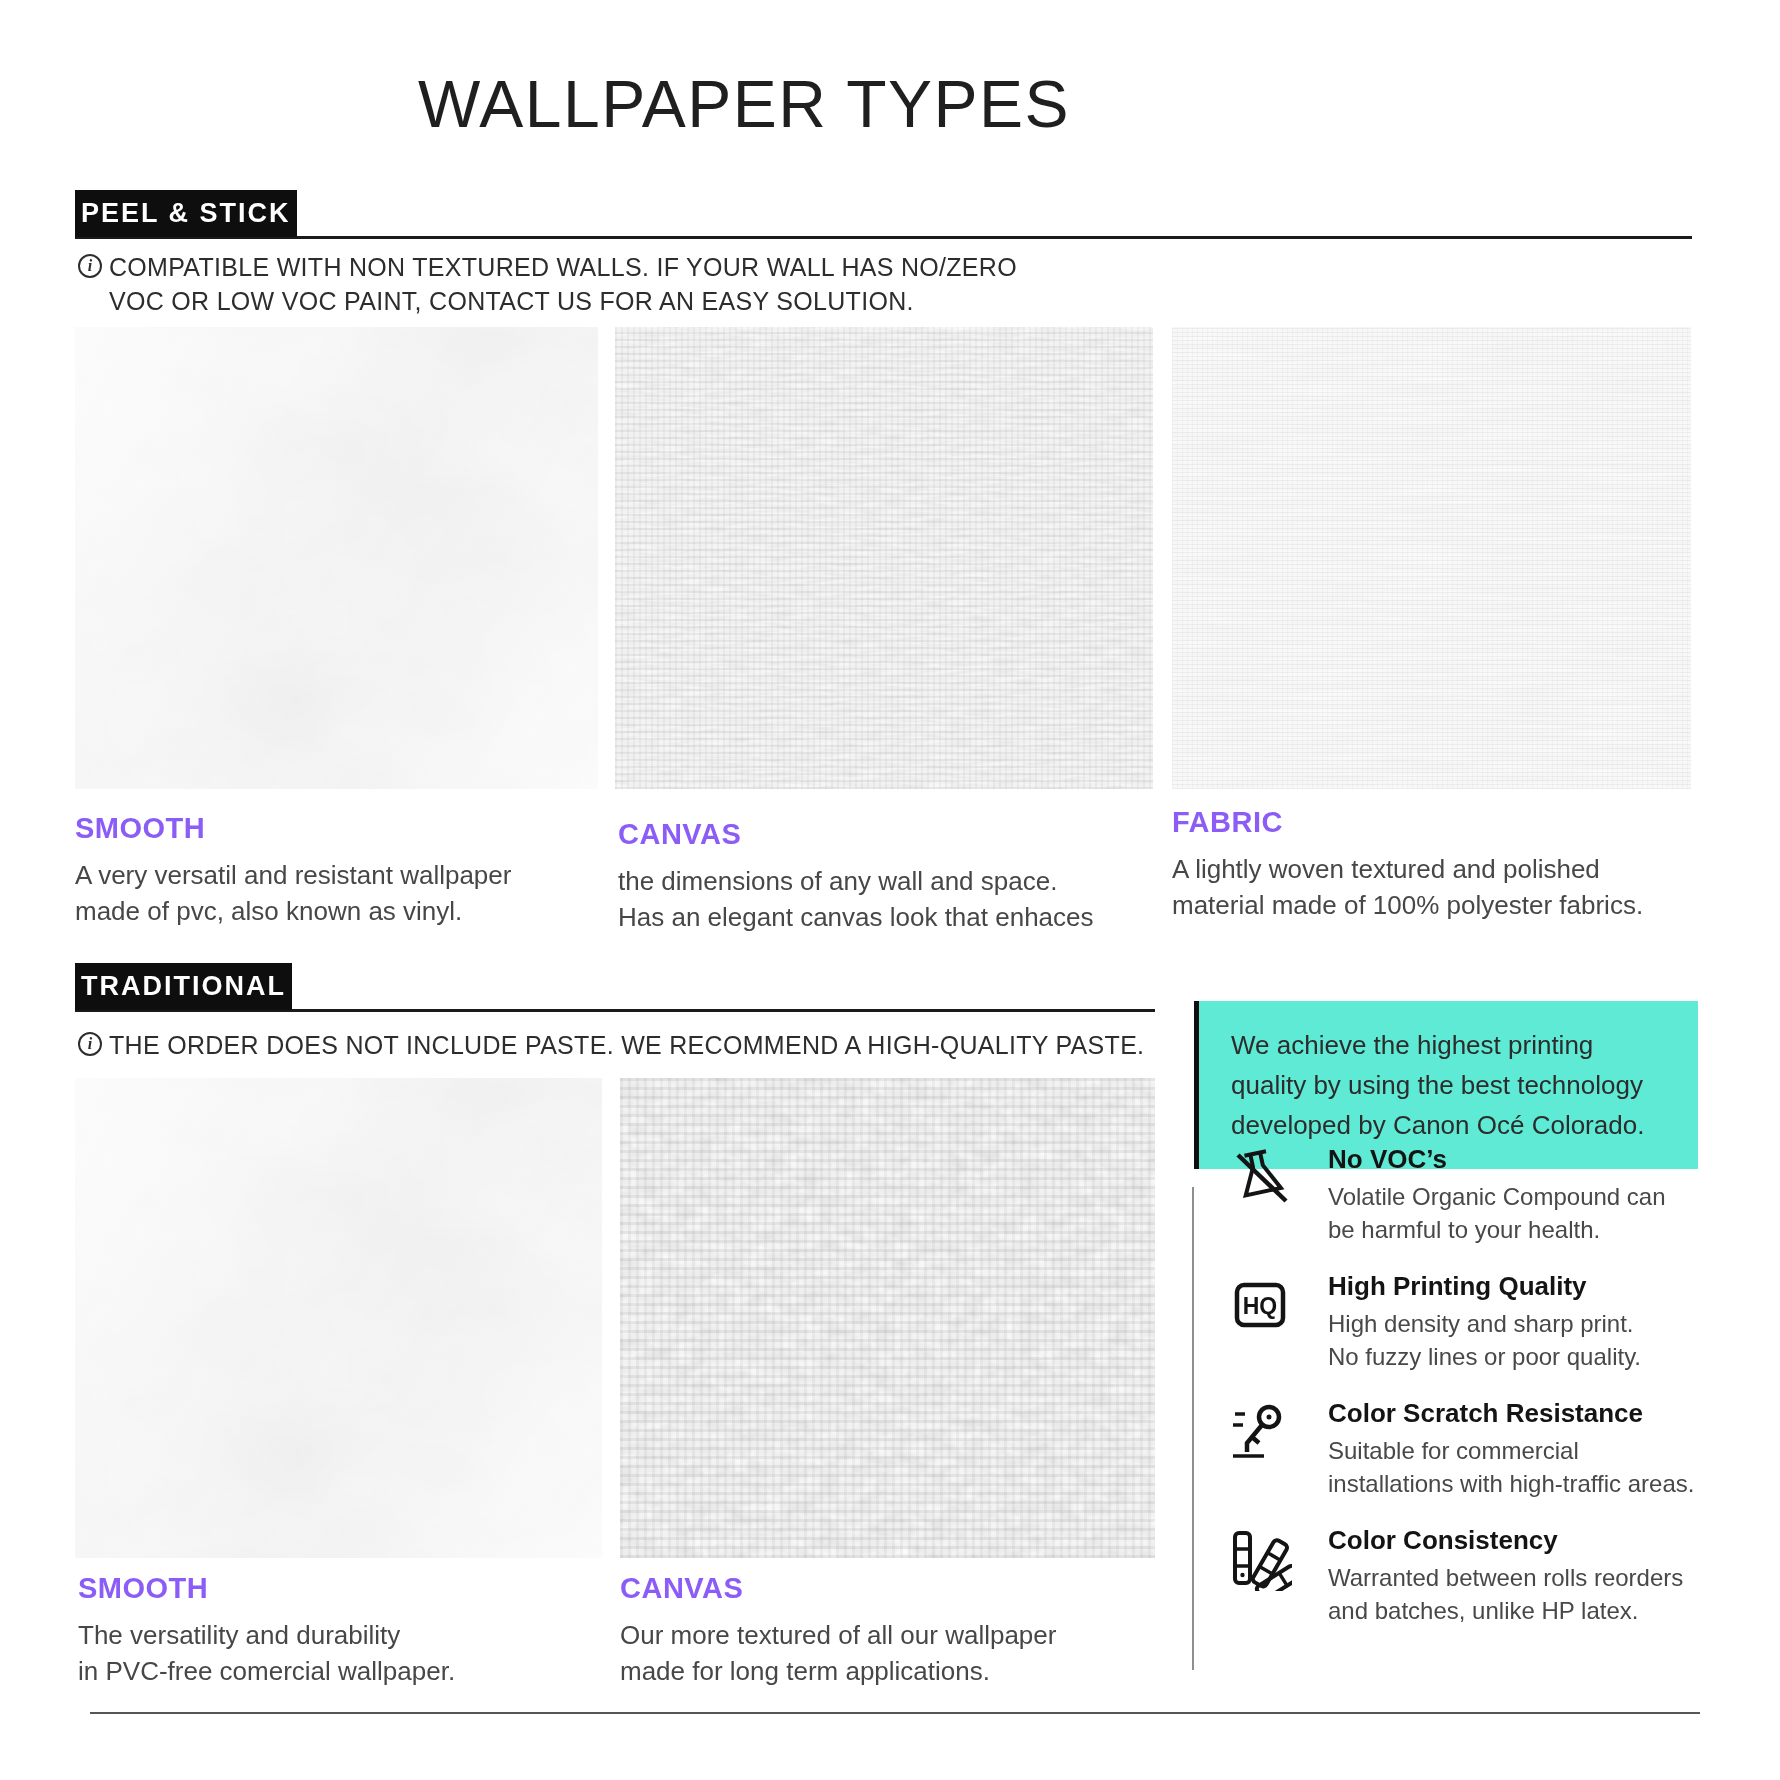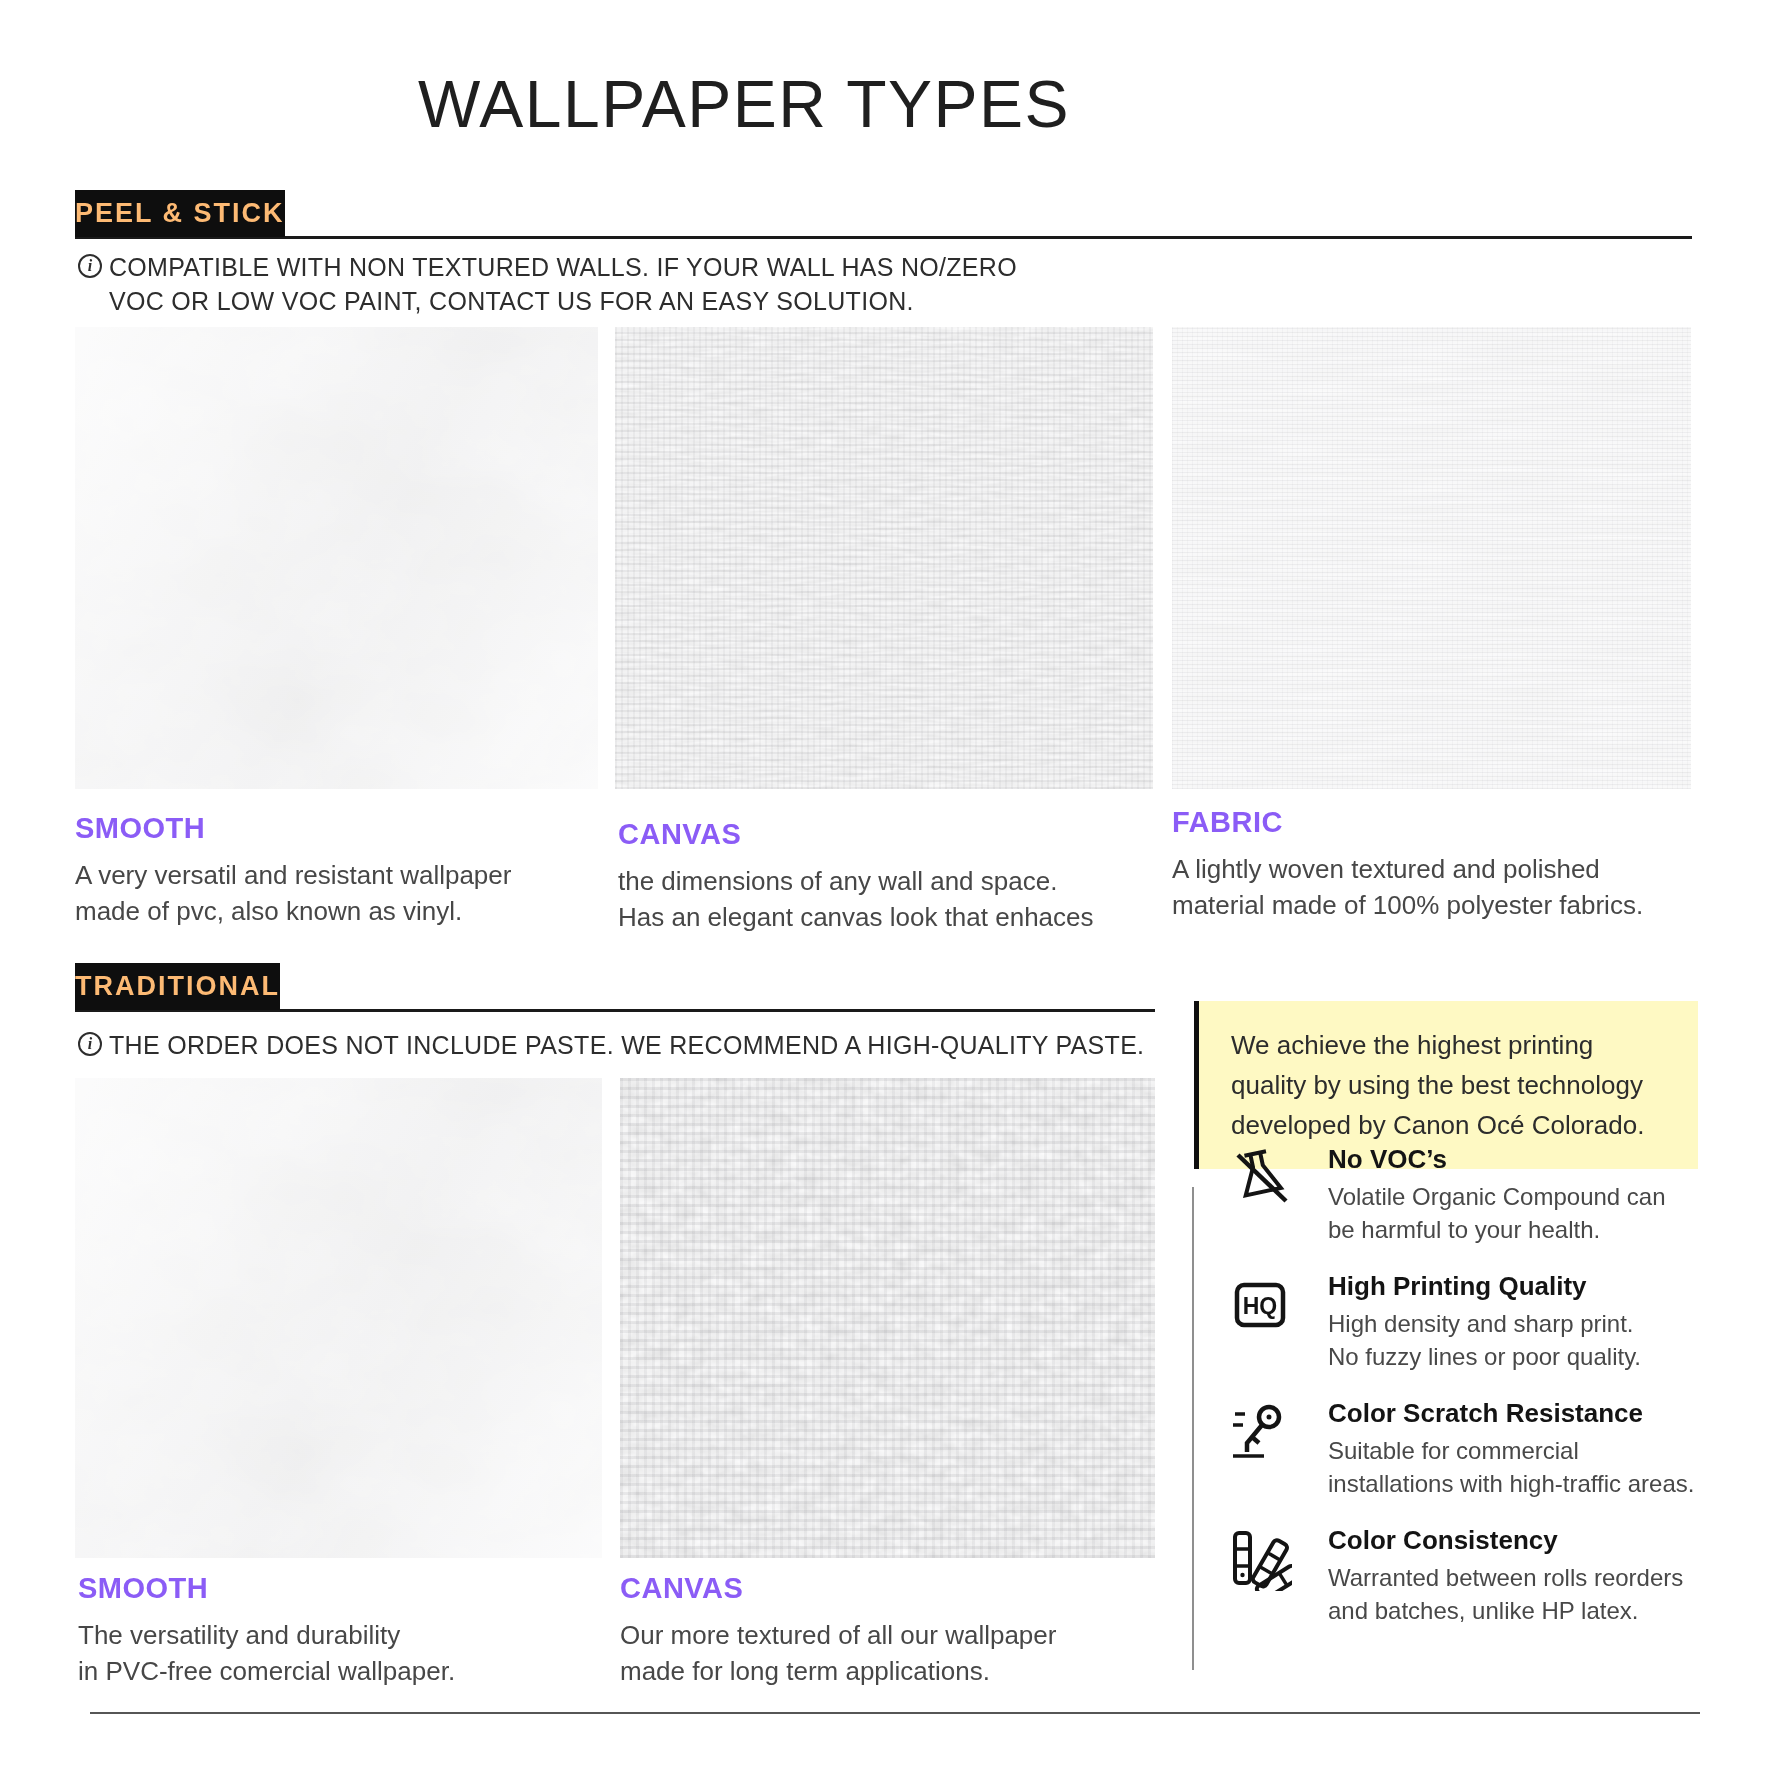--- a/index.html
+++ b/index.html
@@ -10,22 +10,22 @@
   
   .page-title{
     position:absolute;top:62px;left:75px;width:1330px;margin:4px;
     text-align:center;font-size:66px;font-weight:300;letter-spacing:1.5px;color:#1f1f1f;
   }
   
   .sec-header{position:absolute;left:75px;border-bottom:3px solid #1a1a1a;height:46px}
   #hdr-peel{top:190px;width:1617px}
   #hdr-trad{top:963px;width:1080px}
   .sec-label{
-    display:inline-block;background:#0e0e0e;color:#fdba74;font-size:27px;font-weight:bold;
-    letter-spacing:2px;line-height:47px;padding:0 0;white-space:nowrap;vertical-align:bottom;
+    display:inline-block;background:#0e0e0e;color:#ffffff;font-size:27px;font-weight:bold;
+    letter-spacing:2px;line-height:47px;padding:0 6px;white-space:nowrap;vertical-align:bottom;
   }
   
   .note{position:absolute;left:78px;font-size:25px;color:#2d2d2d;line-height:34px;letter-spacing:.3px}
   #note-peel{top:250px;padding-left:31px}
   #note-trad{top:1028px;padding-left:31px}
   .info-badge{
     position:absolute;left:0;top:4px;width:24px;height:24px;box-sizing:border-box;
     border:2px solid #2d2d2d;border-radius:50%;text-align:center;
     font-family:"Liberation Serif",serif;font-style:italic;font-weight:bold;
     font-size:16px;line-height:20px;color:#2d2d2d;
@@ -54,21 +54,21 @@
   .caption h3{margin:0 0 12px 0;font-size:29px;font-weight:bold;letter-spacing:.5px;color:#8b5cf6}
   .caption .dline{font-size:26px;line-height:36px;color:#474747}
   #cap-p1{left:75px;top:812px}
   #cap-p2{left:618px;top:818px}
   #cap-p3{left:1172px;top:806px}
   #cap-t1{left:78px;top:1572px}
   #cap-t2{left:620px;top:1572px}
   
   .quality-panel{
     position:absolute;left:1194px;top:1001px;width:504px;box-sizing:border-box;
-    background:#fef9c3;border-left:5px solid #0f0f0f;padding:24px 4px 24px 32px;
+    background:#5eead4;border-left:5px solid #0f0f0f;padding:24px 4px 24px 32px;
   }
   .qline{font-size:26px;line-height:40px;color:#2c2c2c}
   
   .feat-divider{position:absolute;left:1192px;top:1187px;width:2px;height:483px;background:#8f8f8f}
   .features{position:absolute;left:1228px;top:1144px;width:510px}
   .feat{display:flex;margin-bottom:25px}
   .feat-icon{width:64px;height:64px;flex:0 0 64px;margin-right:36px;margin-top:2px}
   .feat-icon svg{width:64px;height:64px;display:block}
   .feat-title{font-size:26px;font-weight:bold;color:#141414;margin-bottom:5px}
   .feat-desc{font-size:24px;line-height:33px;color:#484848}

